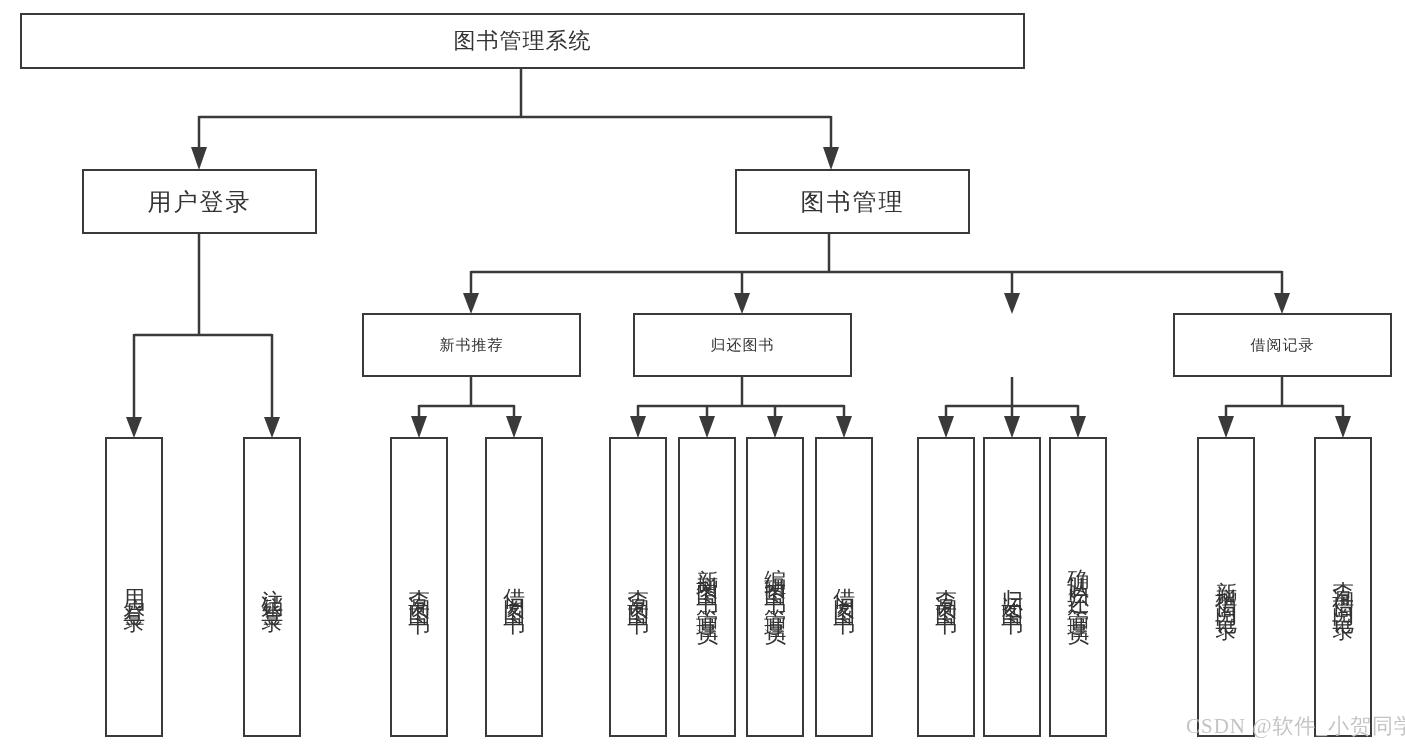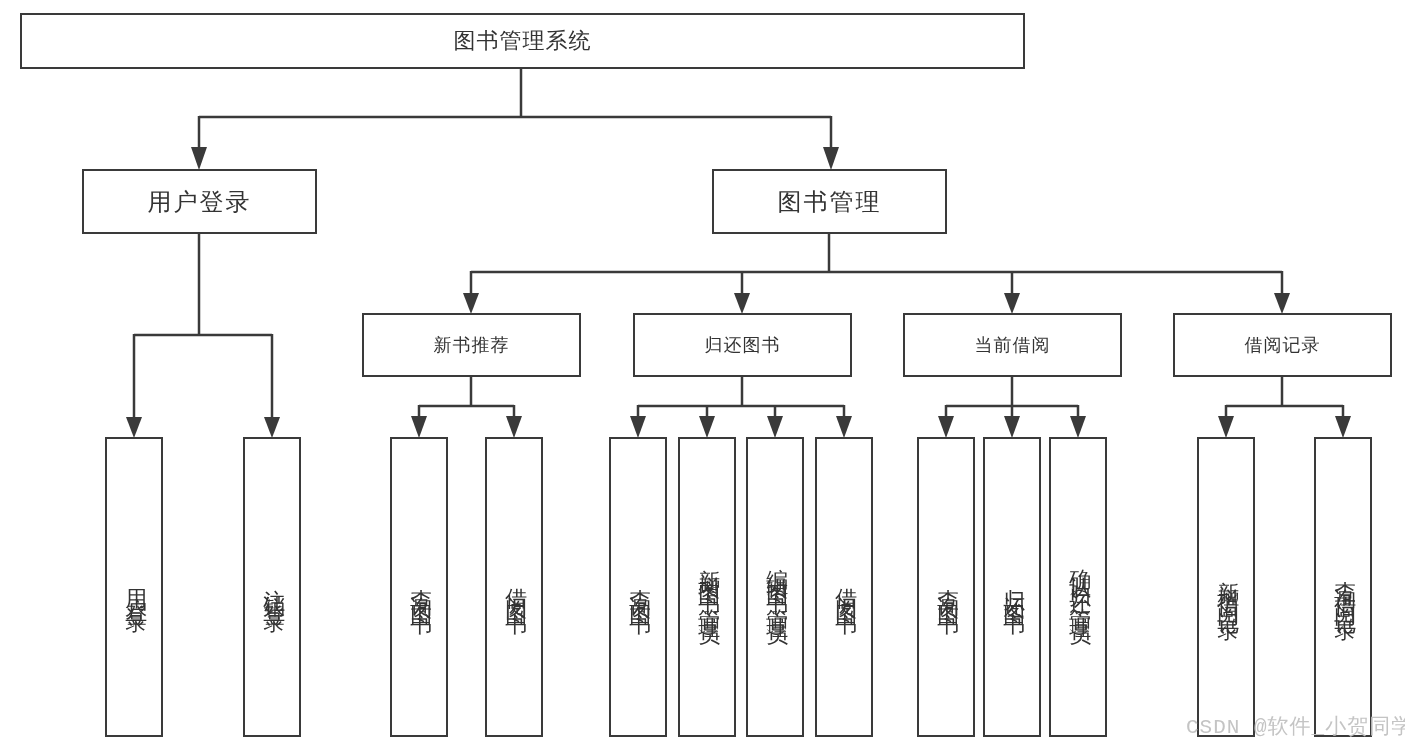--- a/index.html
+++ b/index.html
@@ -8,37 +8,37 @@
     --fill:#ffffff;
     --watermark:#c4c4c4;
     --bg:#ffffff;
   }
   html,body{margin:0;padding:0;background:var(--bg);}
   .canvas{
     position:relative;
     width:1405px;height:747px;
     background:var(--bg);
     overflow:hidden;
-    font-family:Liberation Mono, monospace;
+    font-family:Liberation Serif, serif;
     color:var(--text);
   }
   .wires{position:absolute;left:0;top:0;color:var(--line);}
   .wires line{stroke:currentColor;stroke-width:2.5;}
   .wires polygon{fill:currentColor;stroke:none;}
   .node{
     position:absolute;
     box-sizing:border-box;
     background:var(--fill);
     border:2.5px solid var(--line);
     display:flex;align-items:center;justify-content:center;
     text-align:center;
   }
   .lvl1 .lbl{font-size:22px;letter-spacing:1px;}
   .lvl2 .lbl{font-size:24px;letter-spacing:2px;}
-  .lvl3 .lbl{font-size:18px;letter-spacing:1px;}
+  .lvl3 .lbl{font-size:15px;letter-spacing:1px;}
   .leaf .lbl{
     writing-mode:vertical-rl;
     text-orientation:mixed;
     font-size:22px;
     letter-spacing:8px;
     line-height:1.2;
     white-space:nowrap;
   }
   .lbl{color:var(--text);}
   .watermark{
@@ -131,33 +131,30 @@
     </g>
   </svg>
 
   <div class="node lvl1" style="left:20px;top:13px;width:1005px;height:56px">
     <span class="lbl">图书管理系统</span>
   </div>
 
   <div class="node lvl2" style="left:82px;top:169px;width:235px;height:65px">
     <span class="lbl">用户登录</span>
   </div>
-  <div class="node lvl2" style="left:712px;top:169px;width:235px;height:65px">
+  <div class="node lvl2" style="left:735px;top:169px;width:235px;height:65px">
     <span class="lbl">图书管理</span>
   </div>
 
   <div class="node lvl3" style="left:362px;top:313px;width:219px;height:64px">
     <span class="lbl">新书推荐</span>
   </div>
   <div class="node lvl3" style="left:633px;top:313px;width:219px;height:64px">
     <span class="lbl">归还图书</span>
   </div>
-  <div class="node lvl3" style="left:903px;top:313px;width:219px;height:64px">
-    <span class="lbl">当前借阅</span>
-  </div>
   <div class="node lvl3" style="left:1173px;top:313px;width:219px;height:64px">
     <span class="lbl">借阅记录</span>
   </div>
 
   <div class="node leaf" style="left:105px;top:437px;width:58px;height:300px">
     <span class="lbl">用户登录</span>
   </div>
   <div class="node leaf" style="left:243px;top:437px;width:58px;height:300px">
     <span class="lbl">注销登录</span>
   </div>

